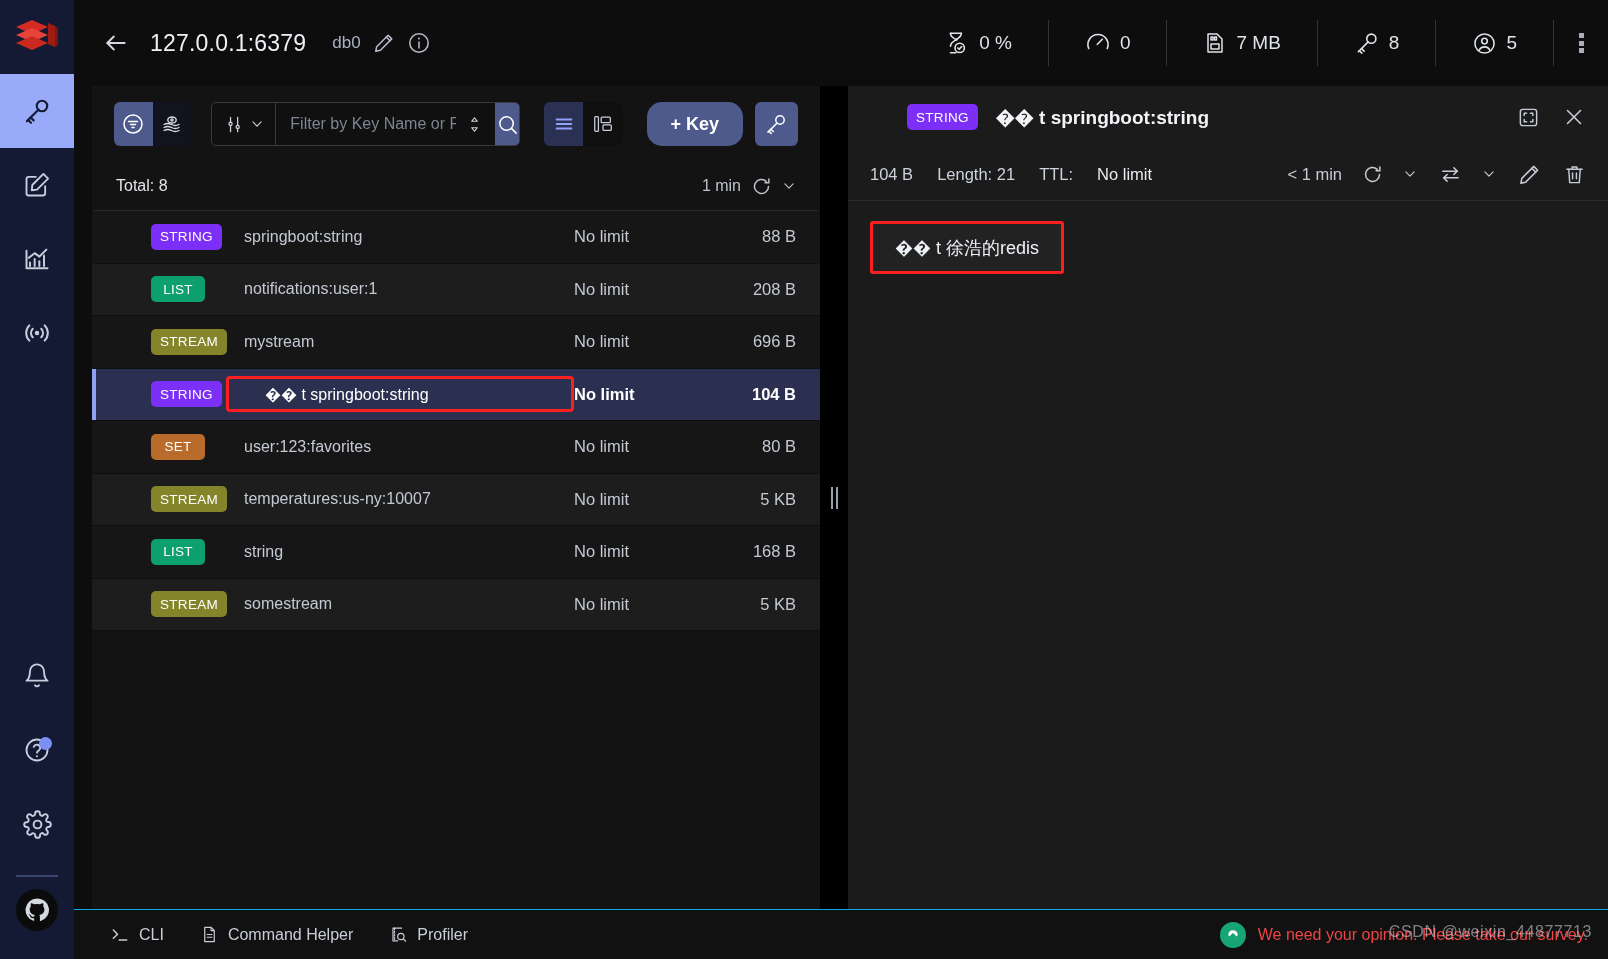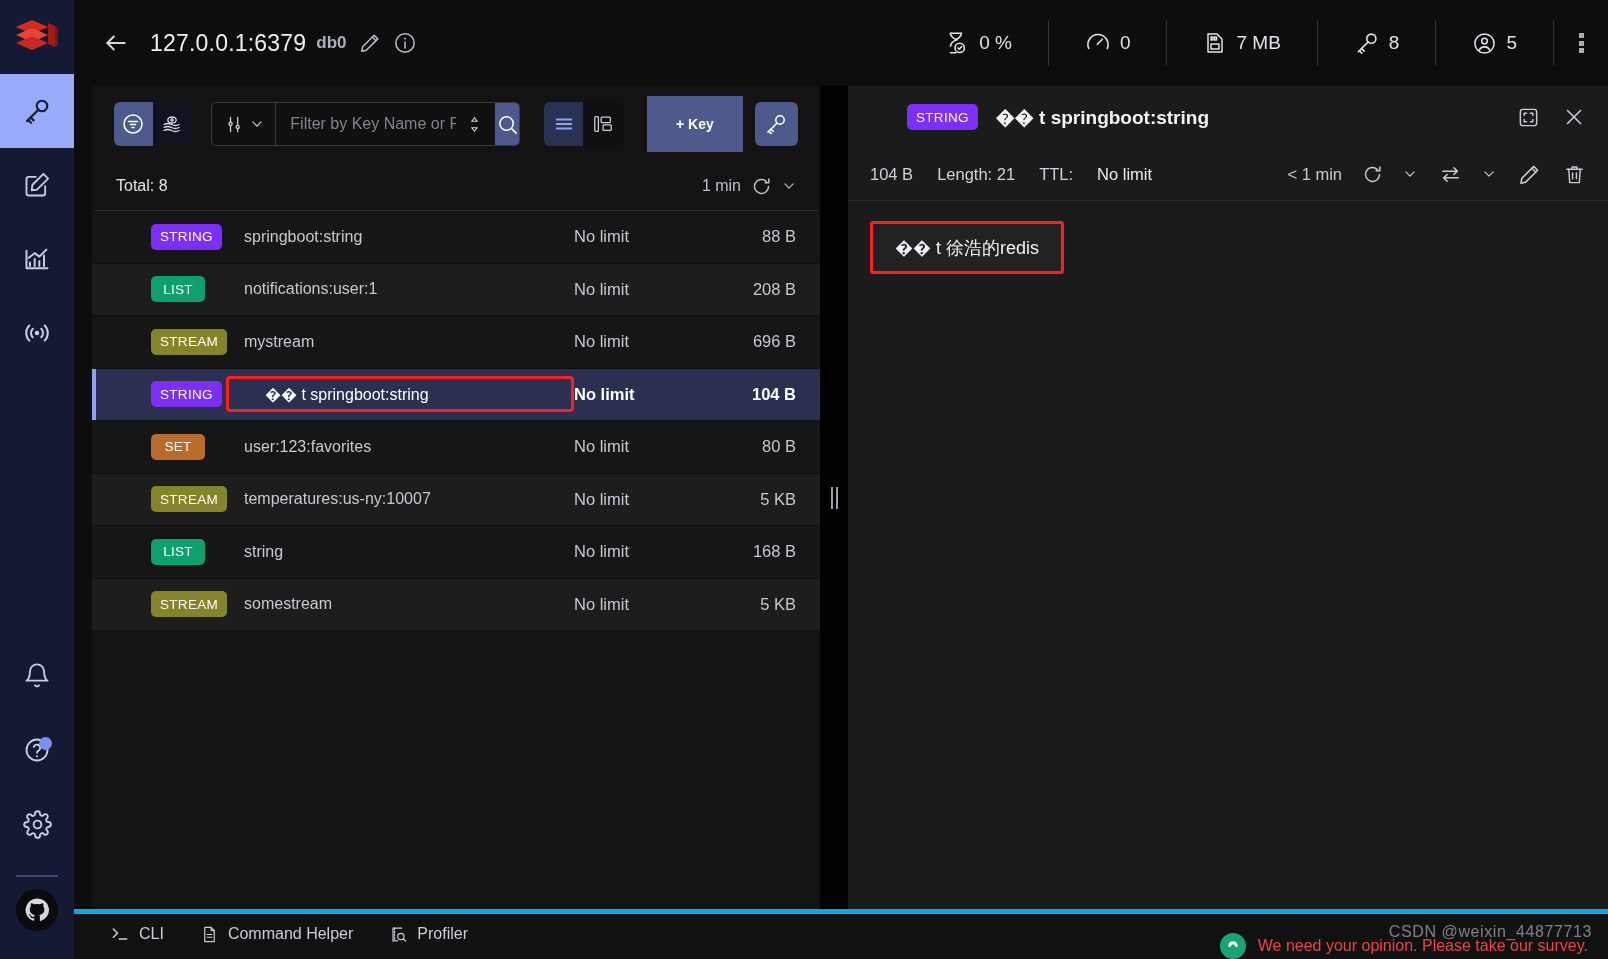--- a/index.html
+++ b/index.html
@@ -35,21 +35,21 @@
     display: flex; align-items: center; justify-content: center; margin-bottom: 28px;
   }
 
   
   .main { flex: 1 1 auto; display: flex; flex-direction: column; min-width: 0; background: #0d0d0d; }
 
   
   .hdr { height: 86px; display: flex; align-items: center; padding: 0 0 0 22px; flex: 0 0 86px; }
   .back-arrow { width: 40px; height: 40px; display: flex; align-items: center; justify-content: center; color: #d6d9e0; cursor: pointer; }
   .host { font-size: 23px; font-weight: normal; color: #eef0f5; margin-left: 14px; letter-spacing: .2px; }
-  .dbname { font-size: 17px; color: #a9b0c0; margin-left: 10px; cursor: pointer; font-weight: bold; }
+  .dbname { font-size: 17px; color: #a9b0c0; margin-left: 26px; cursor: pointer; }
   .hicon { color: #b9bfcc; margin-left: 12px; display: flex; align-items: center; cursor: pointer; }
   .hdr-spacer { flex: 1 1 auto; }
   .metrics { display: flex; align-items: center; height: 56px; }
   .metric {
     display: flex; align-items: center; gap: 9px; padding: 0 36px; height: 46px;
     color: #dfe3ea; font-size: 19px; cursor: pointer;
   }
   .metric + .metric { border-left: 1px solid #343434; }
   .metric-sep { width: 1px; height: 46px; background: #343434; }
   .kebab { width: 54px; display: flex; align-items: center; justify-content: center; cursor: pointer; }
@@ -76,22 +76,22 @@
     width: 188px; height: 44px; background: transparent; border: 0; outline: none;
     color: #cfd4de; font-size: 16px; padding: 0 8px 0 14px; font-family: "Liberation Sans", sans-serif;
   }
   .filt-input::placeholder { color: #7e8492; }
   .filt-caret { padding: 0 12px 0 2px; color: #cfd4de; display: flex; align-items: center; cursor: pointer; }
   .filt-search { width: 58px; height: 44px; background: #4e5a8c; display: flex; align-items: center; justify-content: center; color: #fff; cursor: pointer; }
   .view-seg { display: flex; margin-left: 24px; border-radius: 6px; overflow: hidden; }
   .view-btn { width: 44px; height: 44px; display: flex; align-items: center; justify-content: center; background: #101010; color: #c9ceda; cursor: pointer; }
   .view-btn.on { background: #2b3152; }
   .addkey {
-    margin-left: 24px; height: 56px; min-width: 96px; padding: 0 17px; border-radius: 0;
-    background: #4e5a8c; color: #fff; font-size: 14px; font-weight: bold;
+    margin-left: 24px; height: 44px; min-width: 96px; padding: 0 17px; border-radius: 15px;
+    background: #4e5a8c; color: #fff; font-size: 18px; font-weight: bold;
     display: flex; align-items: center; justify-content: center; cursor: pointer; border: 0;
     font-family: "Liberation Sans", sans-serif;
   }
   .keybtn {
     margin-left: 12px; width: 48px; height: 44px; border-radius: 6px; background: #4e5a8c;
     display: flex; align-items: center; justify-content: center; color: #fff; cursor: pointer;
   }
   .keys-sub { height: 48px; display: flex; align-items: center; padding: 0 24px; color: #e2e5eb; font-size: 16px; flex: 0 0 48px; }
   .keys-sub .grow { flex: 1 1 auto; }
   .refresh-wrap { display: flex; align-items: center; gap: 10px; color: #bcc1cc; font-size: 16px; cursor: pointer; }
@@ -141,22 +141,22 @@
   .d-divider { height: 1px; background: #2b2b2b; }
   .d-value-area { flex: 1 1 auto; padding: 20px 22px; position: relative; }
   .val-box {
     display: inline-block; background: #222222; border: 3px solid #fb1f1f; border-radius: 3px;
     padding: 11px 22px; color: #e9ecf2; font-size: 18px; white-space: nowrap;
   }
   .repl { color: #eef1f7; }
 
   
   .bottom {
-    height: 50px; flex: 0 0 50px; display: flex; align-items: flex-end;
-    background: #111111; border-top: 5px solid #0ea5e9; padding-left: 18px; position: relative;
+    height: 50px; flex: 0 0 50px; display: flex; align-items: center;
+    background: #111111; border-top: 1px solid #0ea5e9; padding-left: 18px; position: relative;
   }
   .bbtn { display: flex; align-items: center; gap: 9px; padding: 0 18px; height: 50px; color: #c9ced8; font-size: 16px; cursor: pointer; }
   .bgrow { flex: 1 1 auto; }
   .survey { display: flex; align-items: center; gap: 12px; padding-right: 20px; cursor: pointer; }
   .survey-dot { width: 26px; height: 26px; border-radius: 50%; background: #17a673; display: flex; align-items: center; justify-content: center; }
   .survey-txt { color: #ef4444; font-size: 16px; }
 
   .watermark {
     position: absolute; right: 16px; bottom: 18px; color: rgba(215,220,230,.55);
     font-size: 16px; letter-spacing: .6px; pointer-events: none; white-space: nowrap;

